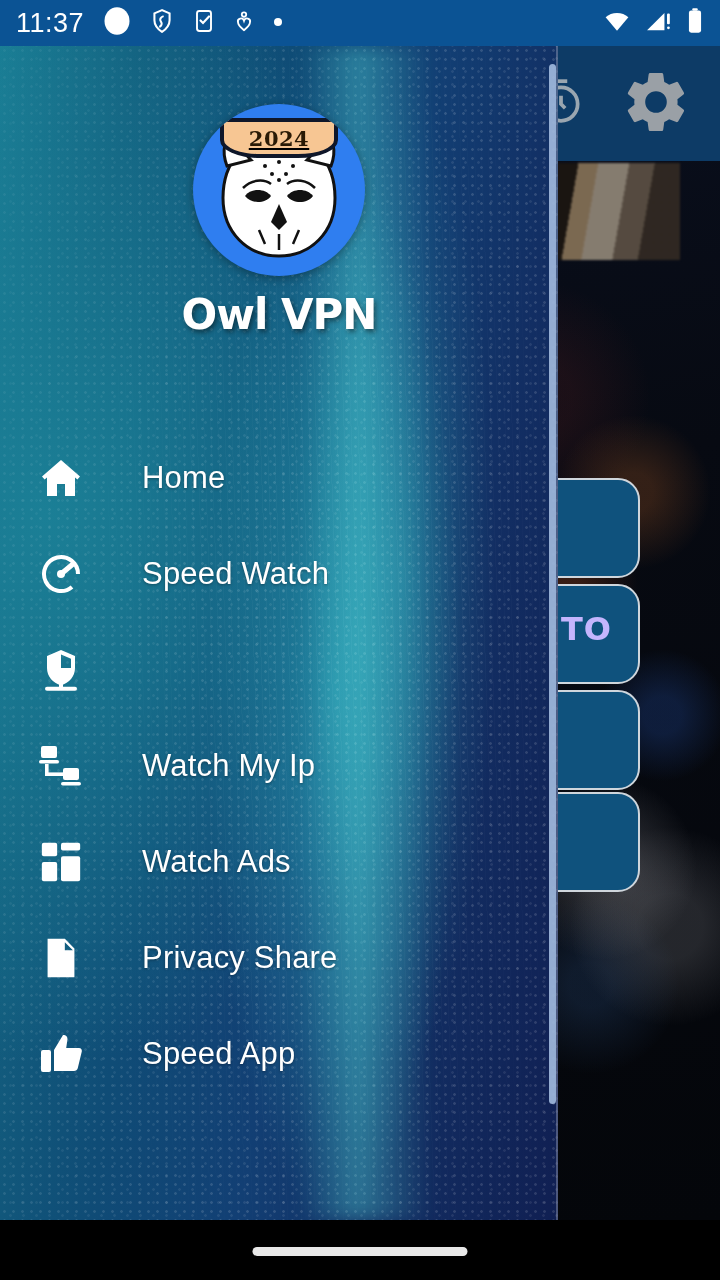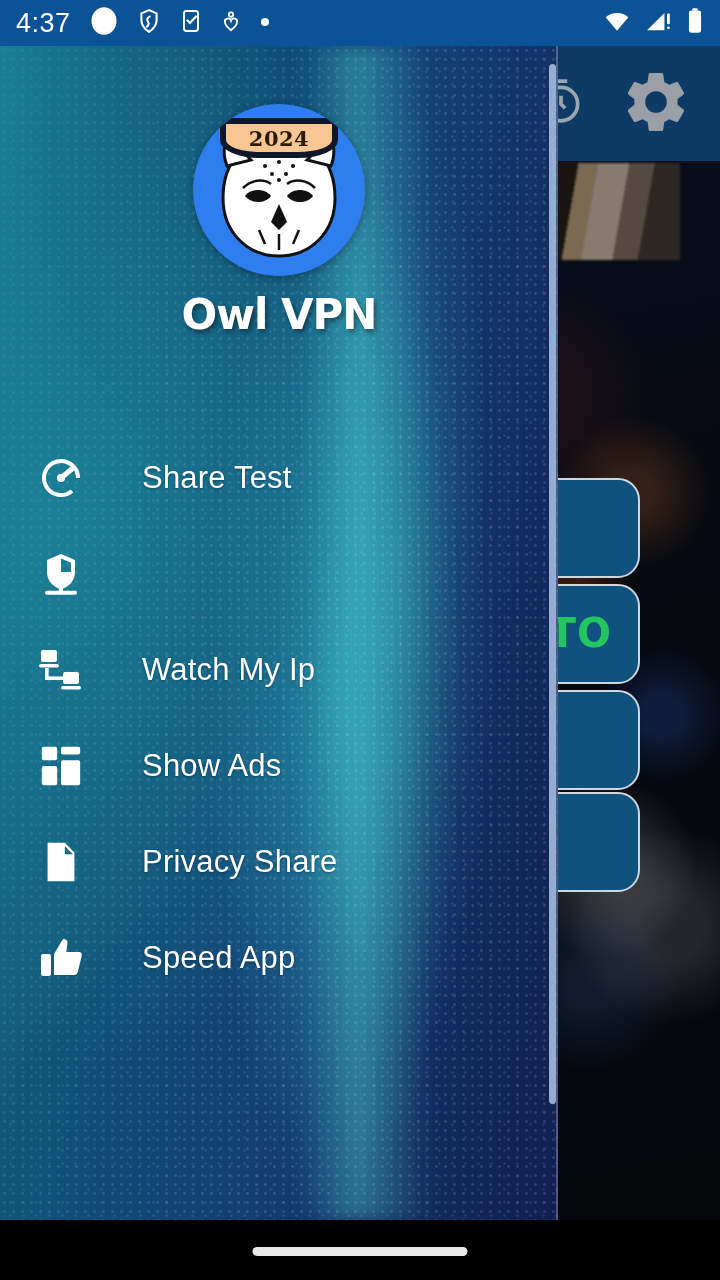--- a/index.html
+++ b/index.html
@@ -45,21 +45,21 @@
   }
   .bg-card {
     position:absolute; left:0; width:640px; height:100px;
     background:#0f527d; border:2px solid #cfd6dc; border-radius:22px;
   }
   #bg-card-1 { top:478px; }
   #bg-card-2 { top:584px; }
   #bg-card-3 { top:690px; }
   #bg-card-4 { top:792px; }
   .bg-card-text {
-    position:absolute; right:26px; top:24px; color:#22c55e; font-size:40px; font-weight:700;
+    position:absolute; right:26px; top:24px; color:#c4b5fd; font-size:32px; font-weight:700;
     font-family:"DejaVu Sans", sans-serif; letter-spacing:1px;
   }
 
   
   #drawer {
     position:absolute; left:0; top:46px; width:558px; height:1174px; z-index:20; overflow:hidden;
     background:
       radial-gradient(ellipse 150% 90% at 8% 40%, #1b7f96 0%, rgba(27,127,150,0) 52%),
       radial-gradient(ellipse 60% 120% at 60% 55%, rgba(60,225,225,0.42) 0%, rgba(60,225,225,0) 38%),
       radial-gradient(ellipse 40% 100% at 72% 45%, rgba(80,240,235,0.22) 0%, rgba(80,240,235,0) 42%),
@@ -91,23 +91,23 @@
   #drawer-content { position:absolute; inset:0; z-index:3; }
 
   
   #logo-wrap { position:absolute; left:0; top:0; width:558px; padding-top:58px; text-align:center; }
   #logo-circle {
     width:172px; height:172px; border-radius:50%; background:#2f7ef0; margin:0 auto;
     position:relative; overflow:hidden; box-shadow:0 2px 10px rgba(0,0,0,.35);
   }
   #logo-badge {
     position:absolute; left:50%; transform:translateX(-50%); top:14px;
-    width:118px; height:40px; background:#f7c693; border:6px solid #0f172a;
+    width:118px; height:40px; background:#f7c693; border:4px solid #0f172a;
     border-radius:6px 6px 40px 40px / 6px 6px 18px 18px;
-    display:flex; align-items:center; justify-content:center;
+    display:flex; align-items:center; justify-content:center;text-decoration:underline;
   }
   #logo-year { font-family:"DejaVu Serif", serif; font-size:21px; font-weight:700; color:#2a1a05; letter-spacing:.5px; }
   #app-title {
     margin-top:14px; color:#fff; font-size:42px; font-weight:700; letter-spacing:-1px;
     font-family:"DejaVu Sans", sans-serif; text-shadow:2px 3px 5px rgba(0,0,0,.45);
   }
 
   
   #menu { position:absolute; left:0; top:384px; width:558px; }
   .menu-item {
@@ -206,30 +206,38 @@
           </svg>
           <div id="logo-badge">
             <span id="logo-year">2024</span>
           </div>
         </div>
         <div id="app-title">Owl VPN</div>
       </div>
 
       <div id="menu">
 
+        <div class="menu-item">
+          <span class="menu-icon">
+            <svg width="48" height="48" viewBox="0 0 24 24" fill="#fff">
+                <path d="M12 3 2.5 11.2l1.3 1.5L5 11.7V21h5v-6h4v6h5v-9.3l1.2 1 1.3-1.5L12 3Z"></path>
+              </svg>
+          </span>
+          <span class="menu-label">Home</span>
+        </div>
 
         <div class="menu-item">
           <span class="menu-icon">
             <svg width="48" height="48" viewBox="0 0 24 24" fill="none" stroke="#fff" stroke-width="2">
                 <path d="M20.5 12a8.5 8.5 0 1 0-3 6.5"></path>
                 <path d="M12 12 18 7" stroke-linecap="round" stroke-width="2.6"></path>
                 <circle cx="12" cy="12" r="2" fill="#fff" stroke="none"></circle>
               </svg>
           </span>
-          <span class="menu-label">Share Test</span>
+          <span class="menu-label">Speed Watch</span>
         </div>
 
         <div class="menu-item">
           <span class="menu-icon">
             <svg width="48" height="48" viewBox="0 0 24 24" fill="#fff">
               <path d="M12 2 5 5v6c0 4.2 2.9 7.6 7 8.6 4.1-1 7-4.4 7-8.6V5l-7-3Zm0 2.3 5 2.1v4.6h-5V4.3Z"></path>
               <rect x="11" y="18" width="2" height="3.4"></rect>
                 <rect x="4" y="20.4" width="16" height="2" rx="1"></rect>
             </svg>
           </span>
@@ -251,21 +259,21 @@
 
         <div class="menu-item">
           <span class="menu-icon">
             <svg width="46" height="46" viewBox="0 0 24 24" fill="#fff">
               <rect x="2" y="2" width="8" height="7" rx="1"></rect>
                 <rect x="12" y="2" width="10" height="4" rx="1"></rect>
               <rect x="2" y="12" width="8" height="10" rx="1"></rect>
                 <rect x="12" y="9" width="10" height="13" rx="1"></rect>
             </svg>
           </span>
-          <span class="menu-label">Show Ads</span>
+          <span class="menu-label">Watch Ads</span>
         </div>
 
         <div class="menu-item">
           <span class="menu-icon">
             <svg width="46" height="46" viewBox="0 0 24 24" fill="#fff">
                 <path d="M5 2h9l5 5v15H5V2Zm9 1.8V8h4.2L14 3.8Z"></path>
               </svg>
           </span>
           <span class="menu-label">Privacy Share</span>
         </div>
@@ -287,21 +295,21 @@
         </div>
 
       </div>
     </div>
 
     <div id="drawer-scrollbar"></div>
     <div id="drawer-edge"></div>
   </div>
 
   <div id="status-bar">
-    <div id="status-time">4:37</div>
+    <div id="status-time">11:37</div>
     <div class="st-icons-left">
       <span class="sicon">
         <svg width="30" height="30" viewBox="0 0 24 24">
             <ellipse cx="12" cy="12" rx="10" ry="11" fill="#fff"></ellipse>
           </svg>
       </span>
       <span class="sicon">
         <svg width="26" height="28" viewBox="0 0 24 24" fill="none" stroke="#fff" stroke-width="1.9">
             <path d="M12 2 5 5v6.2c0 4.2 2.9 8 7 10.8 4.1-2.8 7-6.6 7-10.8V5l-7-3Z"></path>
             <path d="M13.5 7.5c-3 1-4 3-2.5 5s.5 4-1.5 5"></path>

